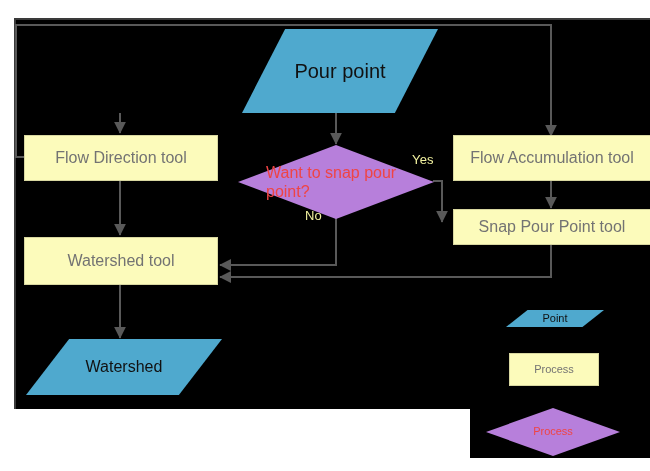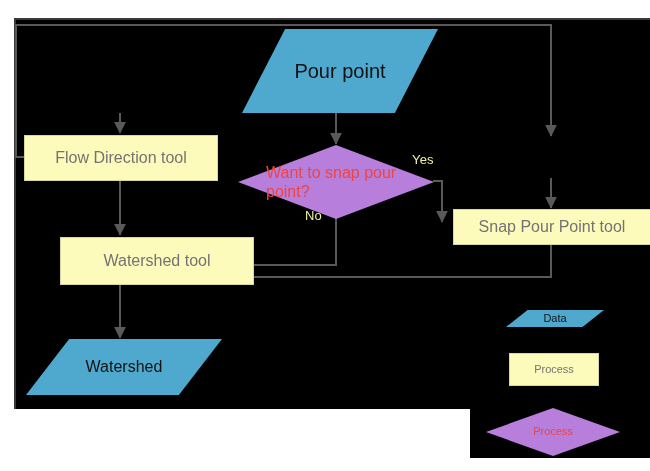--- a/index.html
+++ b/index.html
@@ -64,45 +64,48 @@
 
   <div class="data-shape" style="left:242px;top:29px;width:196px;height:84px;font-size:20px;">
     <div class="fill"></div>
     <div class="lbl">Pour point</div>
   </div>
 
   <div class="node proc" style="left:24px;top:135px;width:192px;height:44px;font-size:16px;">
     <span>Flow Direction tool</span>
   </div>
 
+  <div class="node proc" style="left:453px;top:135px;width:196px;height:44px;font-size:16px;">
+    <span>Flow Accumulation tool</span>
+  </div>
 
   <div class="dec-shape" style="left:238px;top:145px;width:196px;height:74px;font-size:16px;">
     <div class="fill"></div>
     <div class="lbl" style="padding:0 28px;">Want to snap pour point?</div>
   </div>
 
   <div class="edge-lbl" style="left:412px;top:152px;">Yes</div>
   <div class="edge-lbl" style="left:305px;top:208px;">No</div>
 
   <div class="node proc" style="left:453px;top:209px;width:196px;height:34px;font-size:16px;justify-content:center;">
     <span>Snap Pour Point tool</span>
   </div>
 
-  <div class="node proc" style="left:24px;top:237px;width:192px;height:46px;font-size:16px;margin-left:36px;">
+  <div class="node proc" style="left:24px;top:237px;width:192px;height:46px;font-size:16px;">
     <span>Watershed tool</span>
   </div>
 
   <div class="data-shape" style="left:26px;top:339px;width:196px;height:56px;font-size:16px;">
     <div class="fill"></div>
     <div class="lbl">Watershed</div>
   </div>
 
   <div class="data-shape legend-txt" style="left:506px;top:310px;width:98px;height:17px;">
     <div class="fill"></div>
-    <div class="lbl">Data</div>
+    <div class="lbl">Point</div>
   </div>
 
   <div class="node proc legend-txt" style="left:509px;top:353px;width:88px;height:31px;">
     <span>Process</span>
   </div>
 
   <div class="dec-shape legend-txt" style="left:486px;top:408px;width:134px;height:48px;">
     <div class="fill"></div>
     <div class="lbl">Process</div>
   </div>

